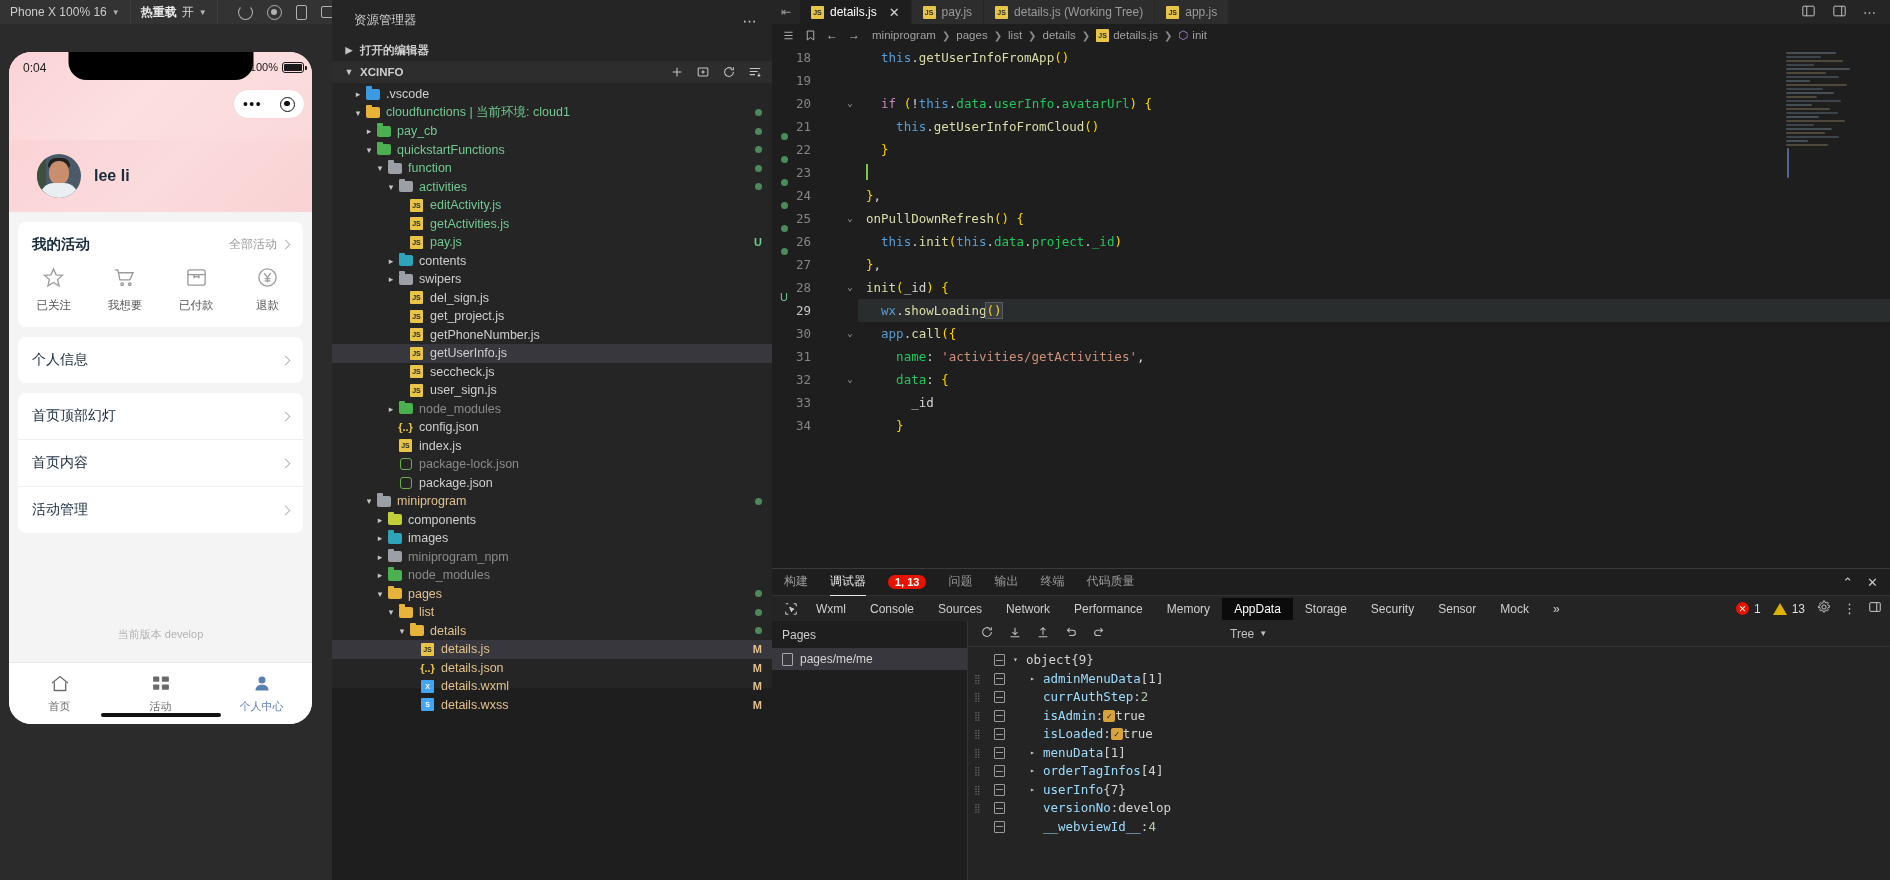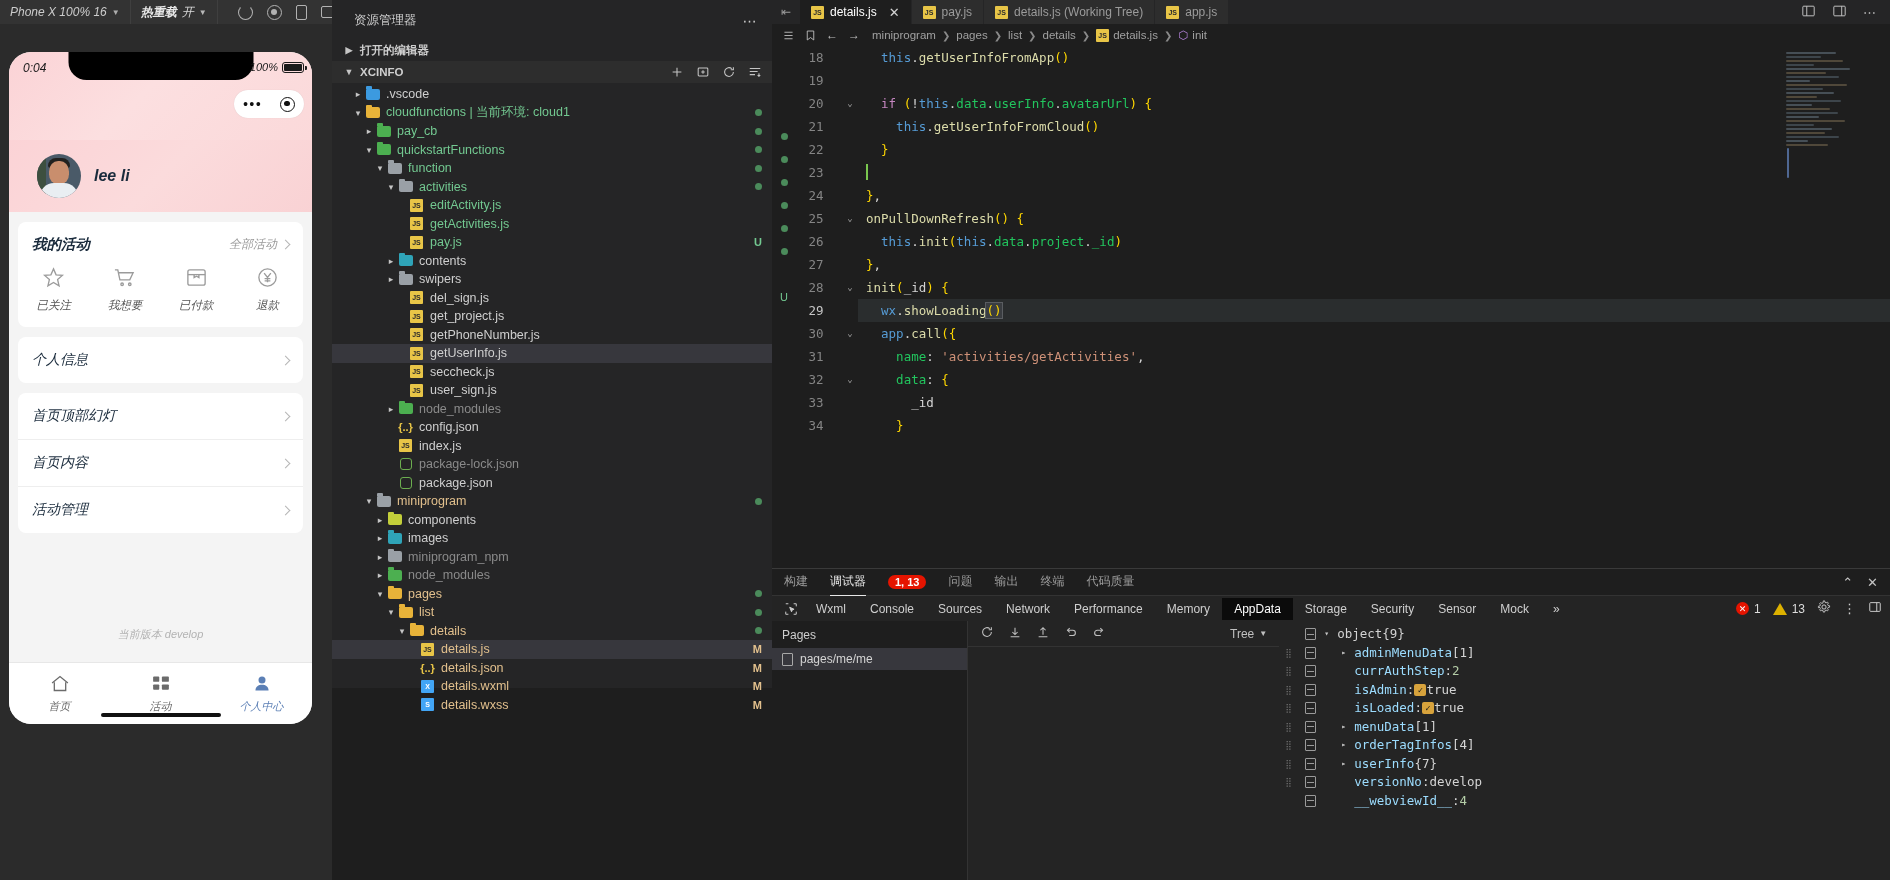--- a/index.html
+++ b/index.html
@@ -5,21 +5,21 @@
   * { box-sizing: border-box; margin: 0; padding: 0; }
   html, body {
     width: 1890px; height: 880px;
     background: #1e1e1e;
     font-family: "Liberation Sans", sans-serif;
     overflow: hidden;
   }
   .app { position: relative; width: 1890px; height: 880px; display: flex; }
 
   
-  .sim-col { width: 332px; height: 880px; background: #2b2b2b; position: relative; flex: 0 0 332px; font-style: italic; }
+  .sim-col { width: 332px; height: 880px; background: #2b2b2b; position: relative; flex: 0 0 332px; }
   .sim-toolbar { height: 24px; background: #333333; display: flex; align-items: center; color: #cccccc; font-size: 12px; }
   .sim-tb-item { padding: 0 10px; height: 24px; display: flex; align-items: center; gap: 5px; border-right: 1px solid #3f3f3f; white-space: nowrap; }
   .sim-tb-item.hot { color: #d9d9d9; }
   .hot b { color: #e8e8e8; font-weight: 700; }
   .caret { font-size: 8px; opacity: .8; }
   .sim-tb-icons { display: flex; align-items: center; gap: 14px; padding-left: 20px; }
   .ic { width: 15px; height: 15px; display: inline-block; position: relative; opacity: .85; }
   .ic-refresh { border: 1.6px solid #c9c9c9; border-radius: 50%; border-top-color: transparent; }
   .ic-record { border: 1.6px solid #c9c9c9; border-radius: 50%; }
   .ic-record:after { content:''; position:absolute; left:3.3px; top:3.3px; width:6px; height:6px; background:#c9c9c9; border-radius:50%; }
@@ -103,21 +103,21 @@
   .etab.active { background: #1e1e1e; color: #ffffff; }
   .etab .x { margin-left: 6px; font-size: 13px; opacity: .8; }
   .win-ctrl { margin-left: auto; display: flex; align-items: center; gap: 16px; padding: 0 14px; color: #c5c5c5; font-size: 13px; }
   .breadcrumb { height: 22px; display: flex; align-items: center; gap: 6px; padding-left: 8px; color: #a0a0a0; font-size: 11.5px; background: #1e1e1e; }
   .bc-ic { width: 16px; display: inline-flex; align-items: center; justify-content: center; color: #c0c0c0; font-size: 12px; }
   .bc-sep { color: #8a8a8a; font-size: 10px; }
   .editor-body { position: relative; flex: 1; overflow: hidden; background: #1e1e1e; }
   .code-wrap { display: flex; font-family: "DejaVu Sans Mono", monospace; font-size: 12.5px; line-height: 23px; }
   .gutter-dots { width: 24px; padding-top: 10px; display: flex; flex-direction: column; align-items: center; gap: 0; }
   .gdot { height: 23px; display: flex; align-items: center; }
-  .linenos { width: 46px; text-align: center; padding-right: 6px; color: #858585; user-select: none; }
+  .linenos { width: 46px; text-align: left; padding-right: 6px; color: #858585; user-select: none; }
   .ln { height: 23px; }
   .ln.cur { color: #c6c6c6; }
   .folds { width: 16px; color: #b0b0b0; text-align: center; }
   .fold-c { height: 23px; font-size: 9px; }
   .codelines { flex: 1; padding-left: 8px; color: #d4d4d4; white-space: pre; position: relative; }
   .cl { height: 23px; }
   .cl.hl { background: #2a2d2e; margin-left: -8px; padding-left: 8px; }
   .k-this { color: #569cd6; }
   .k-fn { color: #dcdcaa; }
   .k-kw { color: #c586c0; }
@@ -142,21 +142,21 @@
   .cursor-ic { width: 26px; display: flex; align-items: center; justify-content: center; }
   .devt-right { margin-left: auto; display: flex; align-items: center; gap: 12px; padding-right: 8px; }
   .err-pill { display: flex; align-items: center; gap: 5px; font-size: 12px; color: #ddd; }
   .err-dot { width: 13px; height: 13px; border-radius: 50%; background: #e51400; color: #fff; font-size: 9px; display:flex; align-items:center; justify-content:center; }
   .warn-tri { width: 0; height: 0; border-left: 7px solid transparent; border-right: 7px solid transparent; border-bottom: 12px solid #ddb100; position: relative; }
   .panel-body { flex: 1; display: flex; min-height: 0; }
   .pages-pane { width: 196px; flex: 0 0 196px; background: #1e1e1e; border-right: 1px solid #333; }
   .pp-title { font-size: 12px; color: #cfcfcf; padding: 7px 10px 6px; }
   .pp-item { display: flex; align-items: center; gap: 7px; padding: 4px 10px; font-size: 12px; color: #d4d4d4; background: #37373d; }
   .page-ic { width: 11px; height: 13px; border: 1.3px solid #a8a8a8; border-radius: 1px; }
-  .data-pane { flex: 1; background: #242424; min-width: 0; display: flex; flex-direction: row; }
+  .data-pane { flex: 1; background: #242424; min-width: 0; display: flex; flex-direction: column; }
   .data-toolbar { height: 26px; display: flex; align-items: center; gap: 14px; padding: 0 12px; color: #c0c0c0; font-size: 12px; border-bottom: 1px solid #333; }
   .tree-sel { display: flex; align-items: center; gap: 5px; margin-left: 110px; }
   .data-rows { flex: 1; overflow: hidden; padding-top: 4px; font-family: "DejaVu Sans Mono", monospace; font-size: 12.5px; line-height: 18.5px; }
   .drow { display: flex; align-items: center; height: 18.5px; padding-left: 6px; }
   .grip { width: 16px; color: #6e6e6e; font-size: 9px; letter-spacing: .5px; line-height: 6px; }
   .copy-ic { width: 11px; height: 12px; border: 1.2px solid #9a9a9a; border-radius: 1px; margin: 0 8px 0 4px; position: relative; flex: 0 0 11px; }
   .copy-ic:after { content:''; position:absolute; left:1px; right:1px; top:4.5px; height:1.2px; background:#9a9a9a; }
   .arw { width: 13px; color: #c5c5c5; font-size: 8px; }
   .d-key { color: #9cdcfe; }
   .d-txt { color: #d4d4d4; }

